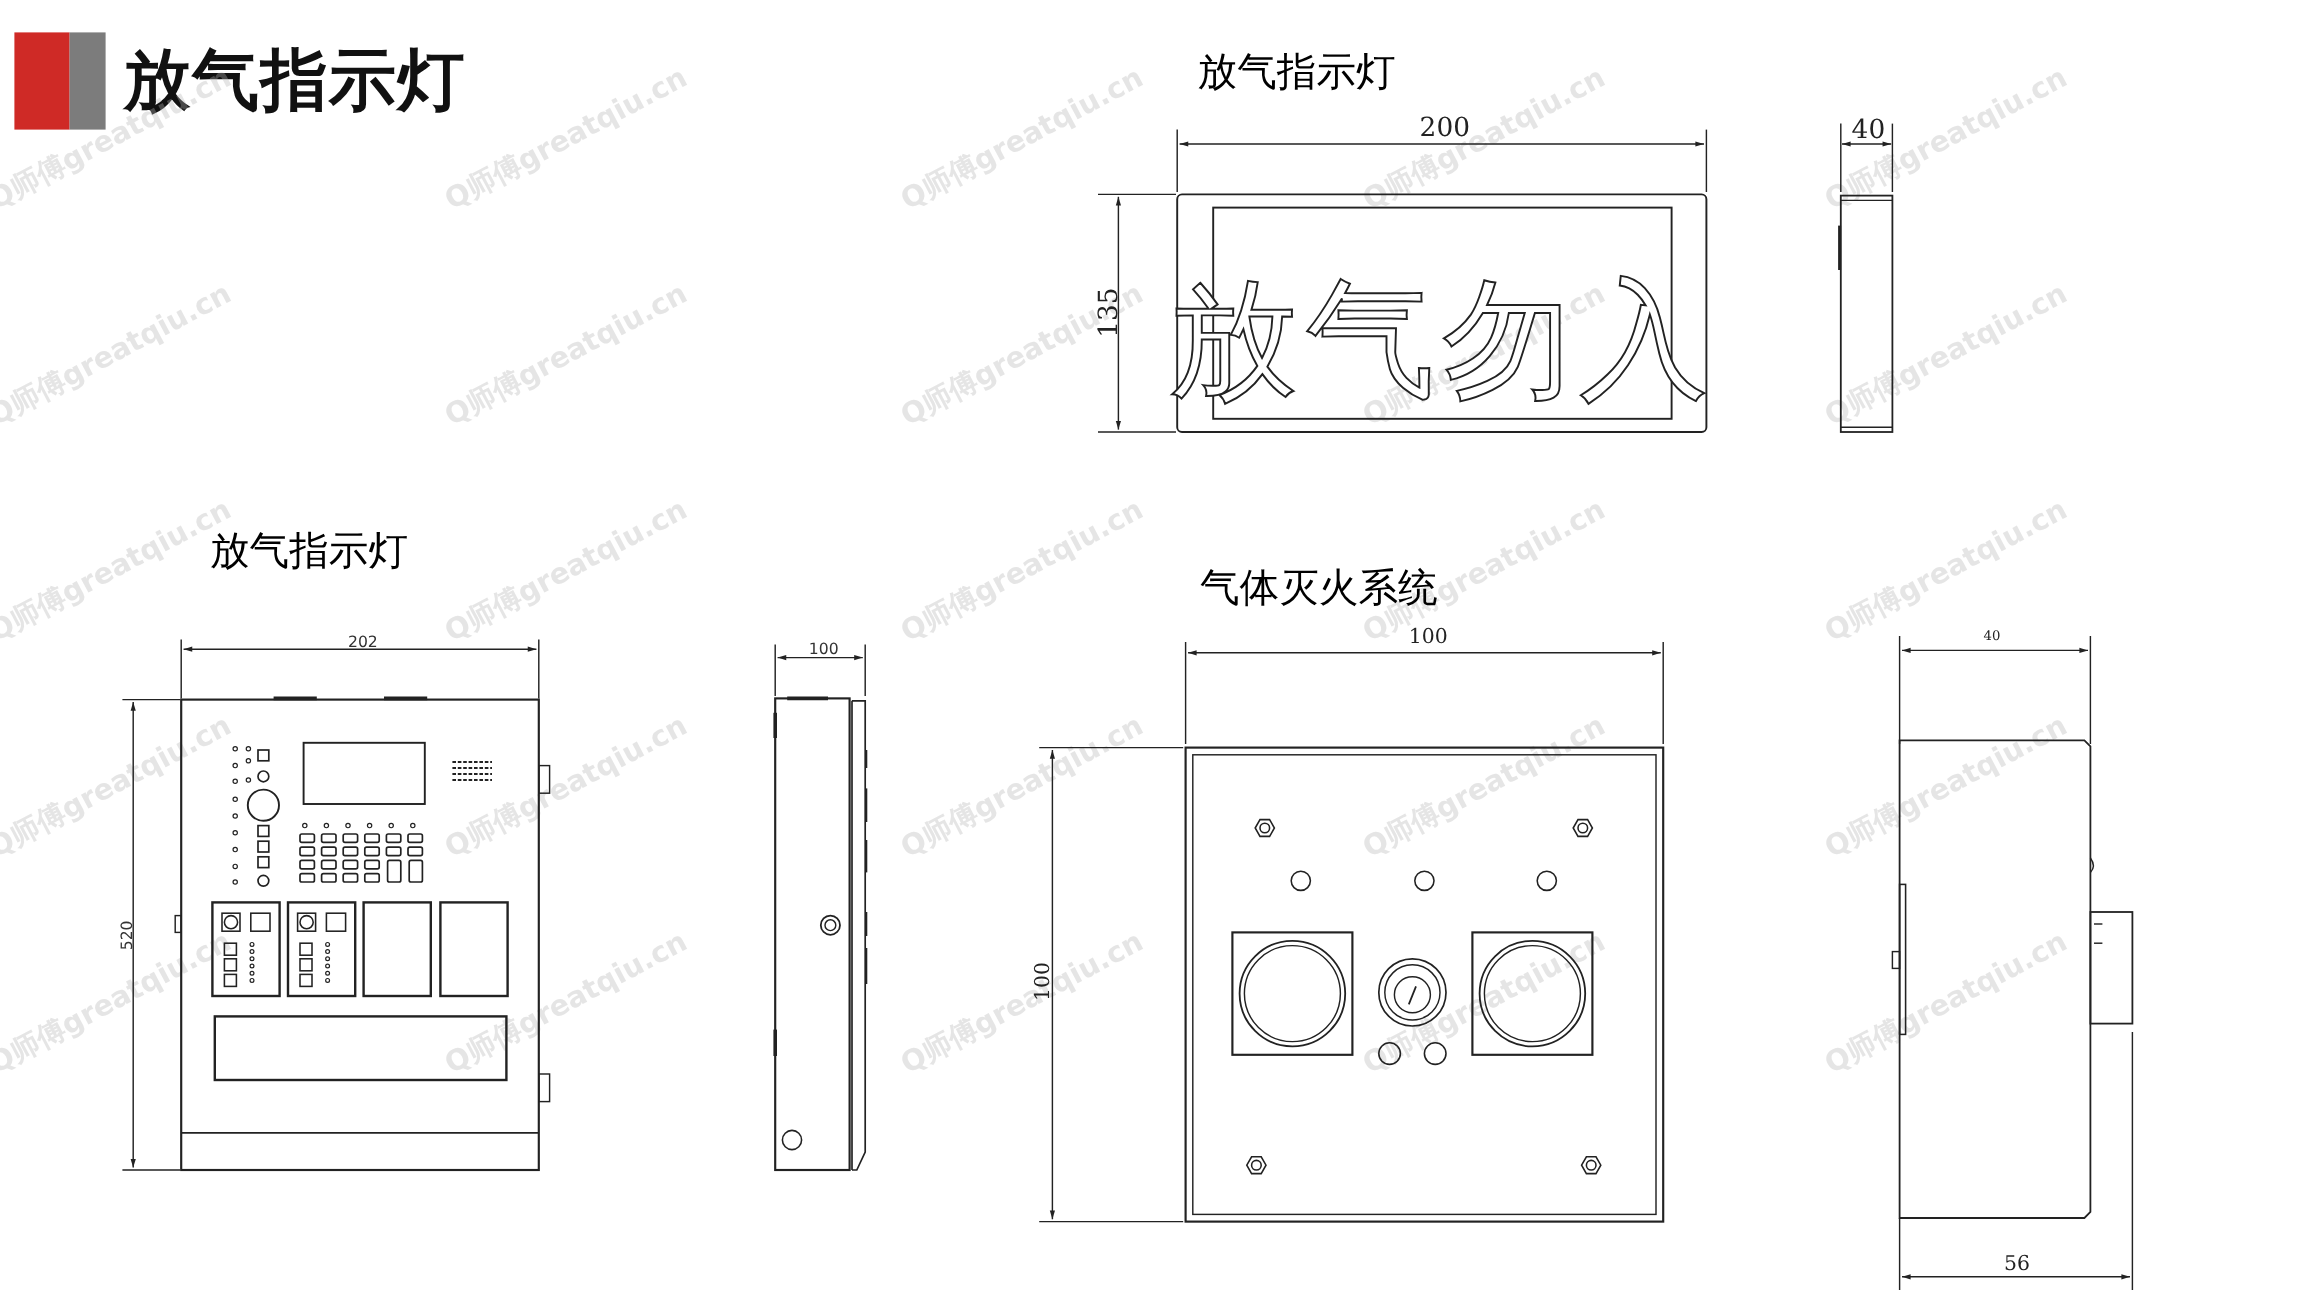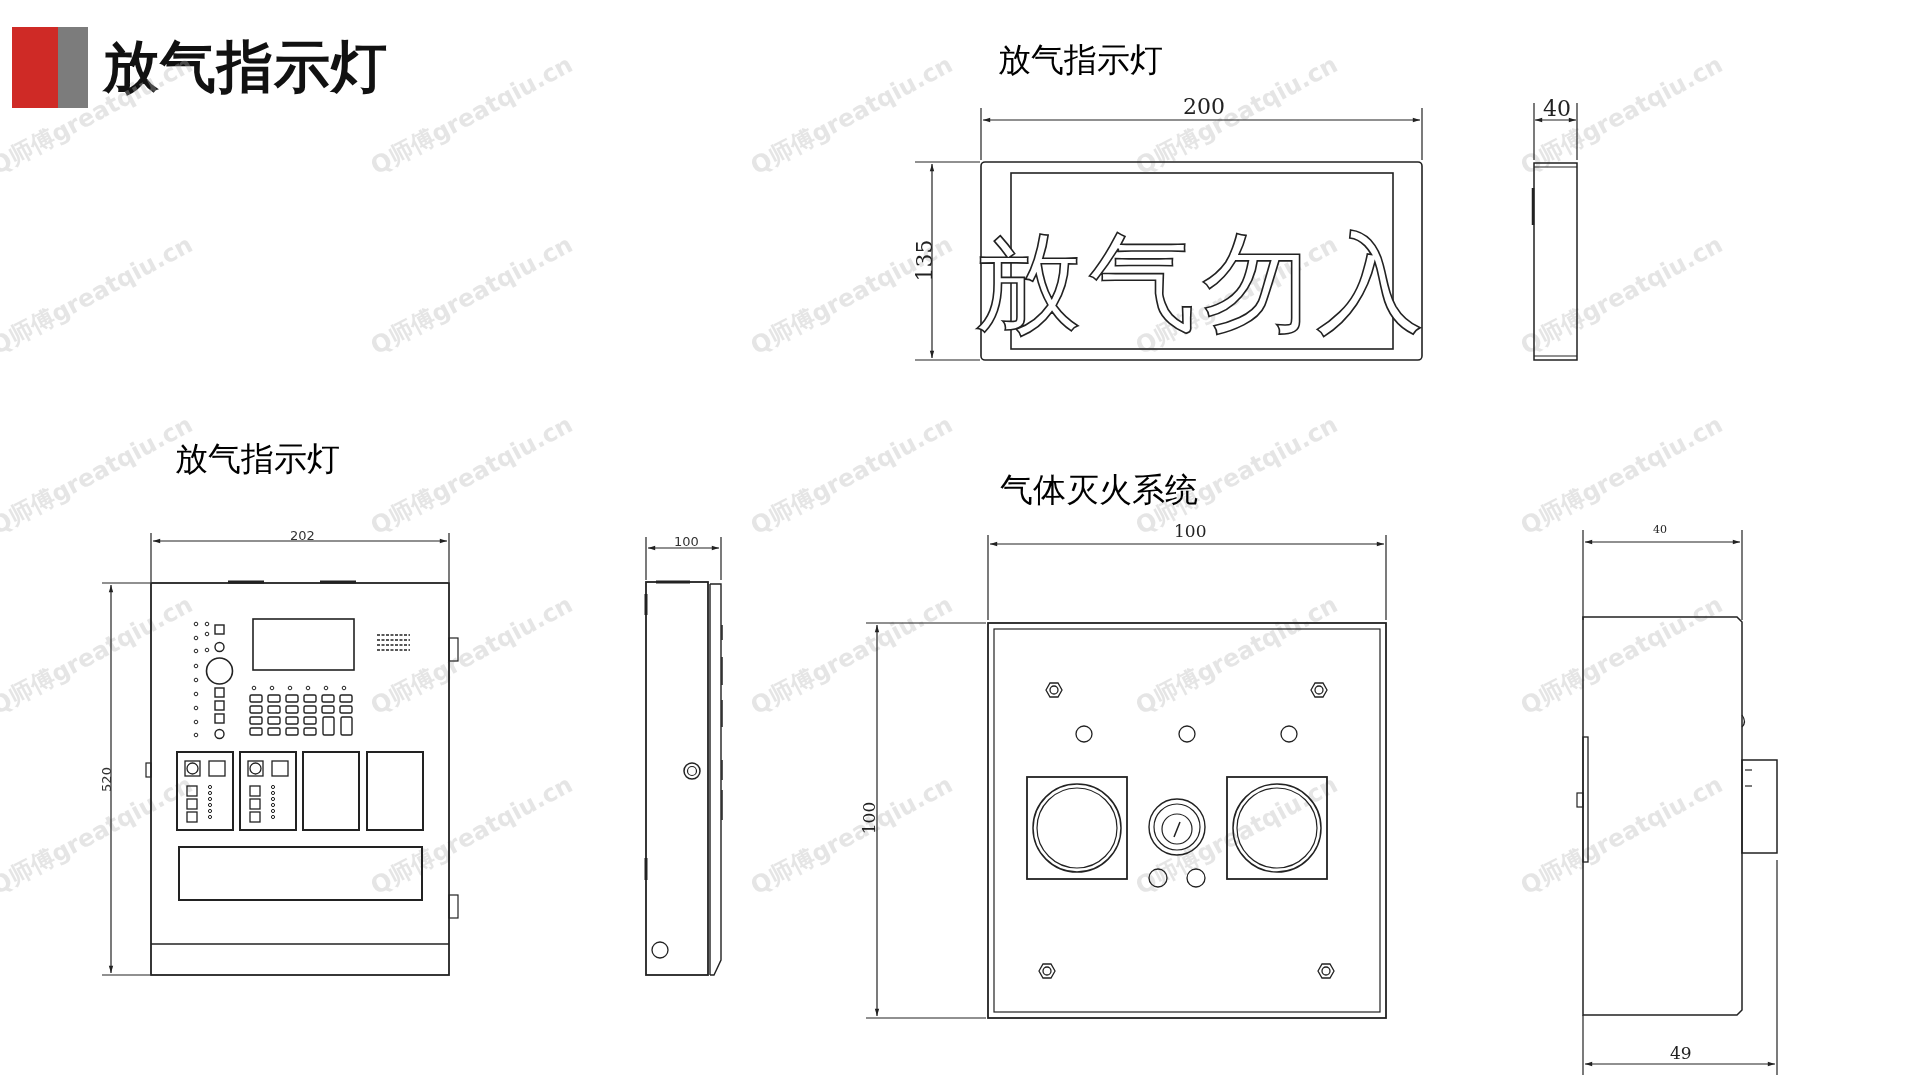--- a/index.html
+++ b/index.html
@@ -287,13 +287,13 @@
 <div class="abs dim" style="left:903px;top:248px;transform:rotate(-90deg);transform-origin:center">135</div>
 <div class="abs dim" style="left:1543px;top:96px">40</div>
 
 <div class="abs dim-sm" style="left:290px;top:528px">202</div>
 <div class="abs dim-sm" style="left:94px;top:772px;transform:rotate(-90deg);transform-origin:center">520</div>
 <div class="abs dim-sm" style="left:674px;top:534px">100</div>
 
 <div class="abs dim" style="left:1174px;top:521px;font-size:17px">100</div>
 <div class="abs dim" style="left:853px;top:808px;font-size:17px;transform:rotate(-90deg);transform-origin:center">100</div>
 <div class="abs dim" style="left:1653px;top:523px;font-size:11px">40</div>
-<div class="abs dim" style="left:1670px;top:1043px;font-size:17px">49</div>
+<div class="abs dim" style="left:1670px;top:1043px;font-size:17px">56</div>
 
 </body></html>

